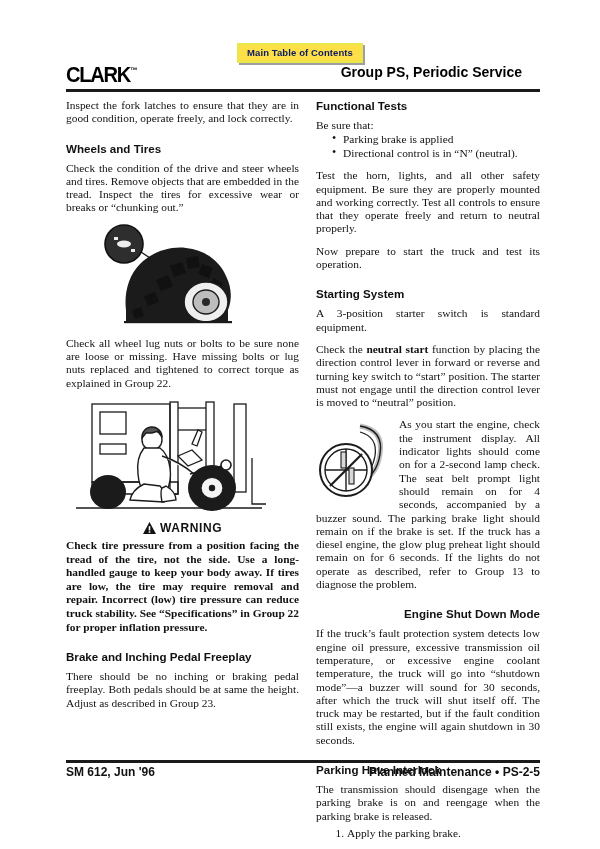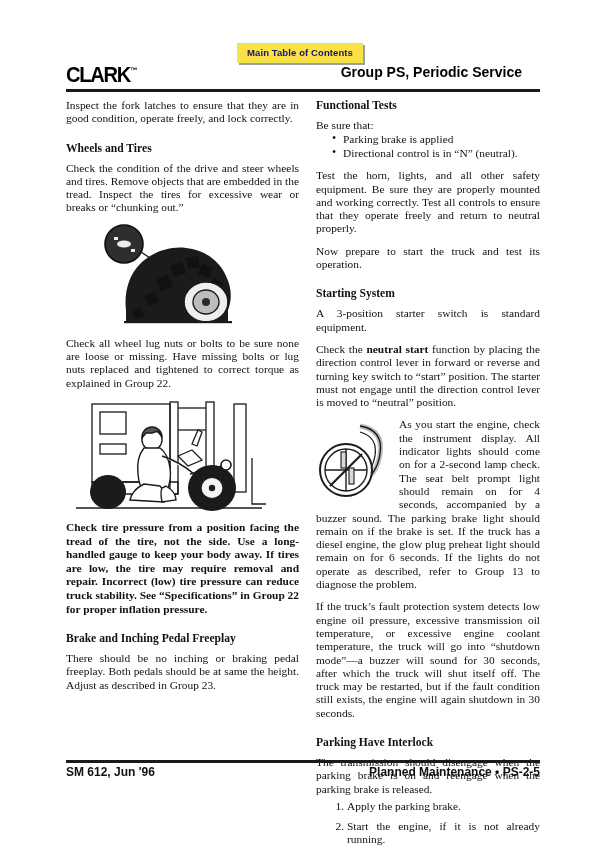--- a/index.html
+++ b/index.html
@@ -78,21 +78,21 @@
     font-size:11.4px;
     line-height:13.3px;
     text-align:justify;
     text-justify:inter-word;
     -webkit-hyphens:none;
     hyphens:none;
   }
   p.body.nogap { margin-bottom:0; }
 
   h3.head {
-    font-family:Liberation Serif, serif;
+    font-family:Liberation Sans, sans-serif;
     font-weight:bold;
     font-size:11.6px;
     line-height:13px;
     margin:16px 0 7px 0;
   }
   h3.head.first { margin-top:0; }
   h3.head.right-align { text-align:right; }
 
   ul.bullets { margin:0 0 9px 0; padding:0 0 0 16px; list-style:none; }
   ul.bullets li {
@@ -248,20 +248,30 @@
         </g>
 
         <g stroke="#1b1b1b" stroke-width="1.6" fill="none">
           <line x1="124" y1="74" x2="156" y2="66"></line>
           <circle cx="160" cy="65" r="5" fill="#ffffff"></circle>
         </g>
       </svg>
     </div>
 
     <div>
+      <div class="warn-title">
+        <span class="warn-tri">
+          <svg width="13" height="12" viewBox="0 0 13 12" aria-hidden="true">
+            <polygon points="6.5,0 13,12 0,12" fill="#111"></polygon>
+            <rect x="5.7" y="4.2" width="1.6" height="4.3" fill="#fff"></rect>
+            <rect x="5.7" y="9.3" width="1.6" height="1.5" fill="#fff"></rect>
+          </svg>
+        </span>
+        <span>WARNING</span>
+      </div>
       <p class="warn-body">Check tire pressure from a position facing the tread of the tire, not the side. Use a long-handled gauge to keep your body away. If tires are low, the tire may require removal and repair. Incorrect (low) tire pressure can reduce truck stability. See “Specifications” in Group 22 for proper inflation pressure.</p>
     </div>
 
     <h3 class="head">Brake and Inching Pedal Freeplay</h3>
     <p class="body">There should be no inching or braking pedal freeplay. Both pedals should be at same the height. Adjust as described in Group 23.</p>
 
   </div>
 
   <div class="col col-right">
 
@@ -302,20 +312,21 @@
             <line x1="14" y1="66" x2="46" y2="34" stroke-width="2.2"></line>
 
             <rect x="25" y="32" width="5" height="16" fill="#d8d8d8" stroke-width="1.1"></rect>
             <rect x="33" y="48" width="5" height="16" fill="#d8d8d8" stroke-width="1.1"></rect>
           </g>
         </svg>
       </div>
       <p class="body">As you start the engine, check the instrument display. All indicator lights should come on for a 2-second lamp check. The seat belt prompt light should remain on for 4 seconds, accompanied by a buzzer sound. The parking brake light should remain on if the brake is set. If the truck has a diesel engine, the glow plug preheat light should remain on for 6 seconds. If the lights do not operate as described, refer to Group 13 to diagnose the problem.</p>
     </div>
 
+    <h3 class="head right-align">Engine Shut Down Mode</h3>
 
     <p class="body">If the truck’s fault protection system detects low engine oil pressure, excessive transmission oil temperature, or excessive engine coolant temperature, the truck will go into “shutdown mode”—a buzzer will sound for 30 seconds, after which the truck will shut itself off. The truck may be restarted, but if the fault condition still exists, the engine will again shutdown in 30 seconds.</p>
 
     <h3 class="head">Parking Have Interlock</h3>
 
     <p class="body nogap">The transmission should disengage when the parking brake is on and reengage when the parking brake is released.</p>
 
     <ol class="steps">
       <li>Apply the parking brake.</li>
       <li>Start the engine, if it is not already running.</li>

